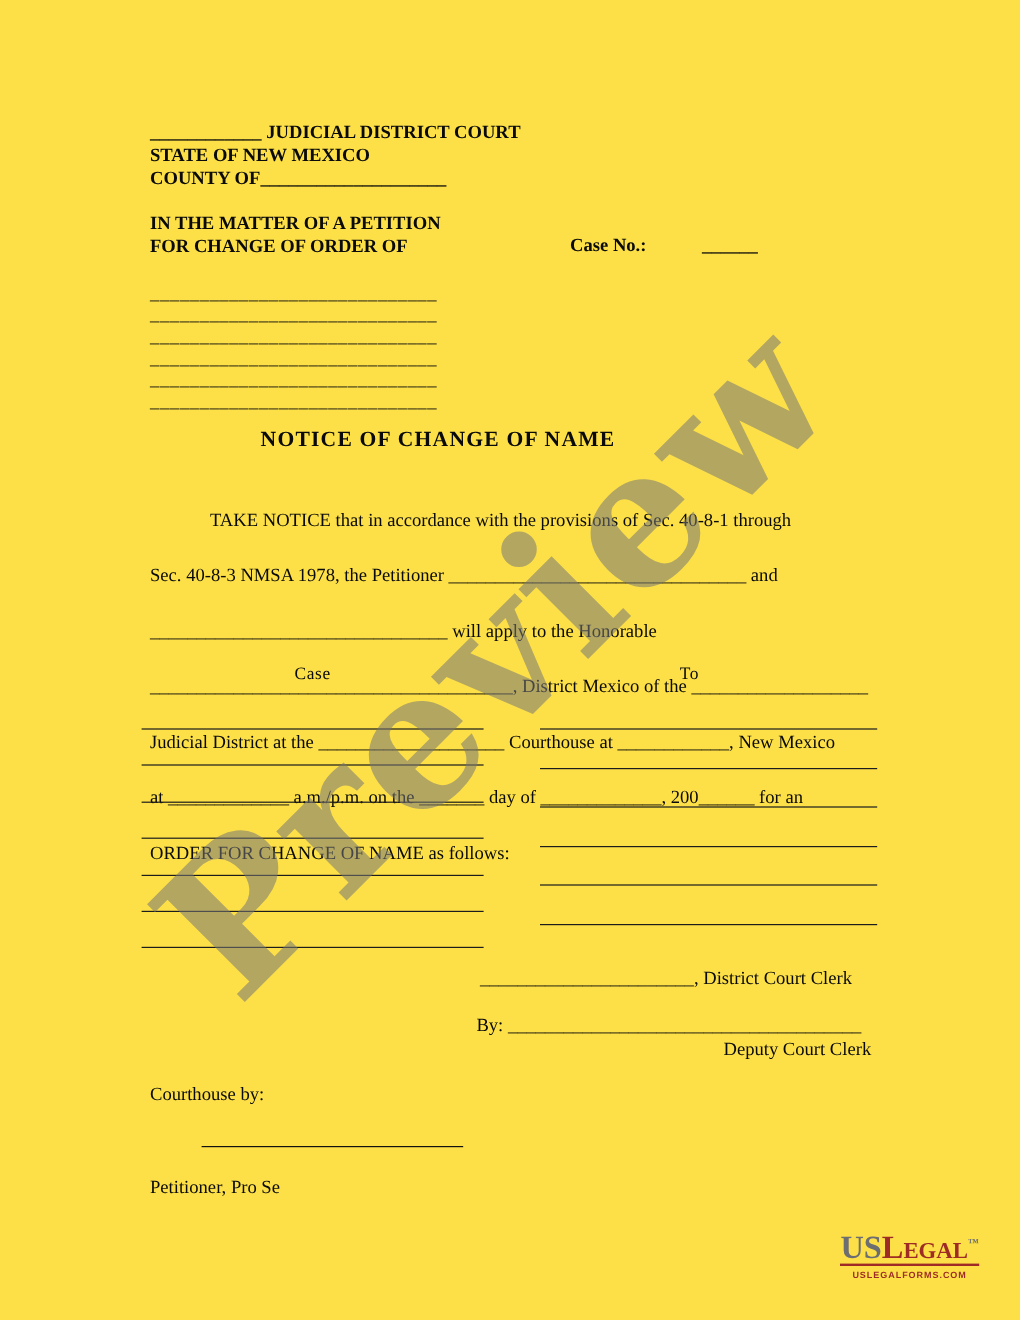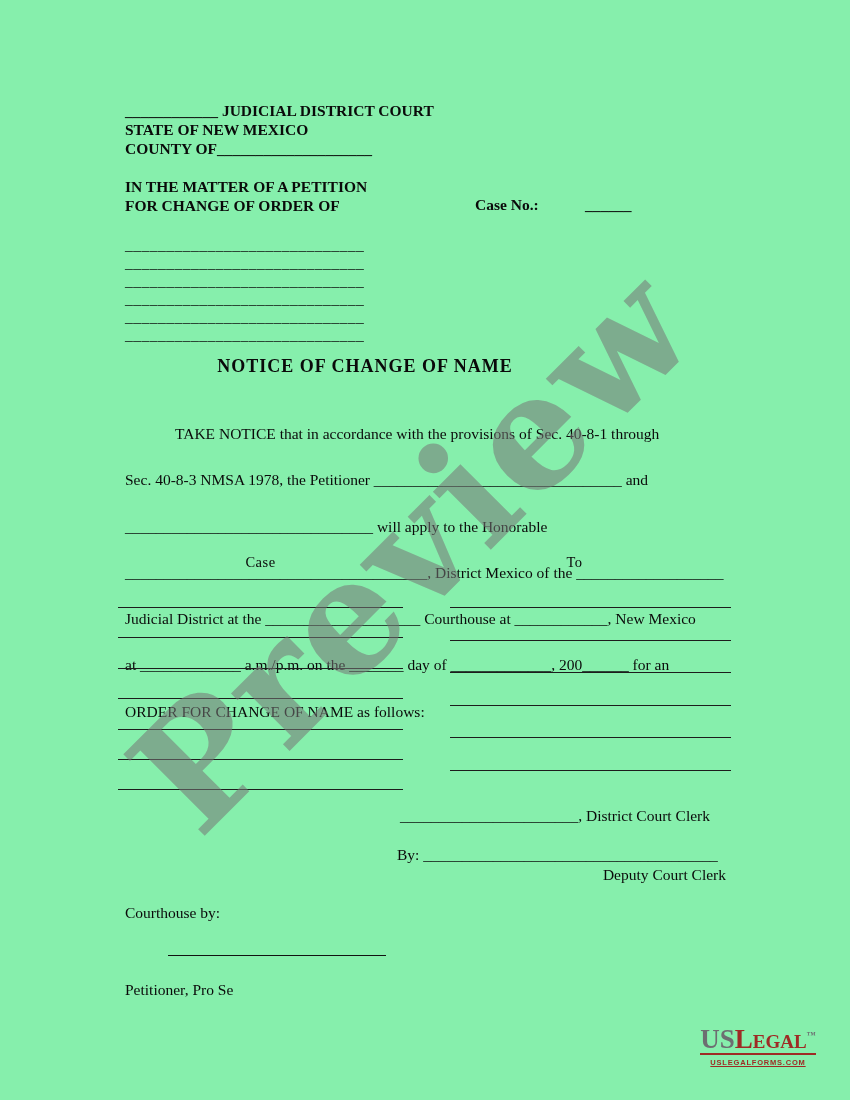--- a/index.html
+++ b/index.html
@@ -3,21 +3,21 @@
 <meta charset="utf-8">
 <style>
   :root{
     --logo-red:#9e2b25;
     --logo-gray:#6d6e71;
   }
   html,body{margin:0;padding:0;background:#ffffff;}
   #page{
     position:relative;
     width:850px;height:1100px;
-    background:#86efac;
+    background:#fde047;
     overflow:hidden;
     font-family:"Liberation Serif","DejaVu Serif",serif;
     color:#0a0a0a;
     font-size:15.5px;
   }
   .abs{position:absolute;white-space:nowrap;}
 
   #court-header{left:125px;top:101px;line-height:19px;font-weight:bold;}
   #caption-block{left:125px;top:177px;line-height:19px;font-weight:bold;}
   #case-no{left:475px;top:196px;font-weight:bold;}
@@ -57,21 +57,21 @@
     pointer-events:none;
     z-index:5;
   }
 
   #uslegal-logo{left:698px;top:1021px;width:120px;text-align:center;z-index:6;}
   .logo-text{font-family:"Liberation Serif",serif;font-weight:bold;font-size:27px;line-height:28px;}
   .logo-us{color:var(--logo-gray);}
   .logo-legal{color:var(--logo-red);font-variant:small-caps;}
   .logo-tm{font-size:9px;color:var(--logo-gray);vertical-align:super;}
   .logo-rule{height:0;border-top:2.5px solid var(--logo-red);margin:0 2px 3px 2px;}
-  .logo-site{font-family:"Liberation Sans",sans-serif;font-size:7.5px;font-weight:bold;color:var(--logo-red);letter-spacing:0.8px;text-decoration:underline;}
+  .logo-site{font-family:"Liberation Sans",sans-serif;font-size:7.5px;font-weight:bold;color:var(--logo-red);letter-spacing:0.8px;}
 </style>
 </head>
 <body>
 
 <div id="page">
 
   <div id="court-header" class="abs">
     <div>____________ JUDICIAL DISTRICT COURT</div>
     <div>STATE OF NEW MEXICO</div>
     <div>COUNTY OF____________________</div>

